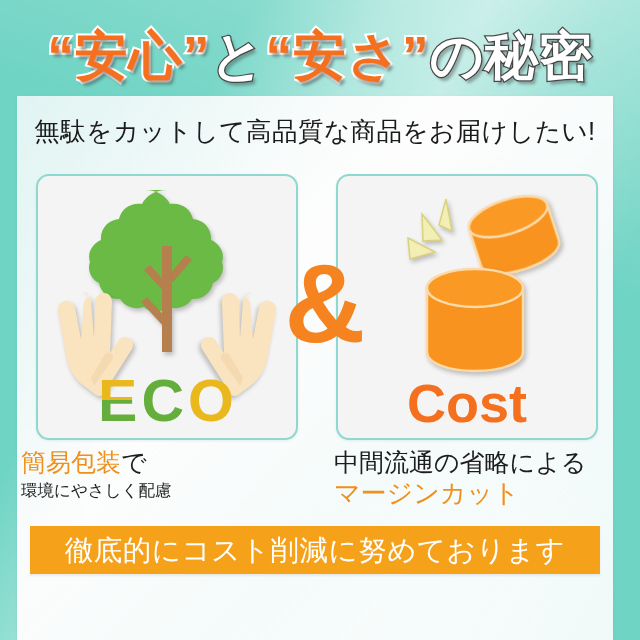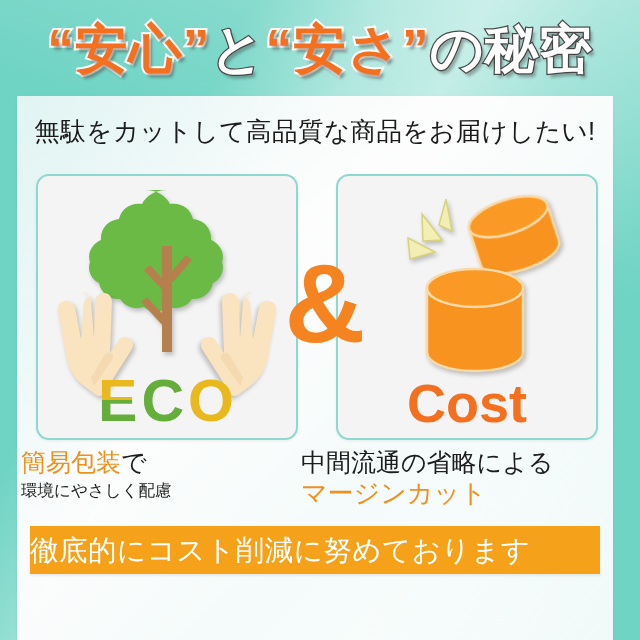--- a/index.html
+++ b/index.html
@@ -24,21 +24,21 @@
   }
   .bg-sheen2{
     position:absolute;inset:0;
     background:linear-gradient(200deg,
       rgba(255,255,255,.30) 0%,
       rgba(255,255,255,0) 35%);
   }
 
   
   .title-wrap{
-    position:absolute;left:0;top:8px;width:640px;height:80px;
+    position:absolute;left:0;top:15px;width:640px;height:80px;
     display:flex;align-items:center;justify-content:center;
     z-index:6;
   }
   .title{
     font-size:53px;font-weight:bold;letter-spacing:1px;
     white-space:nowrap;line-height:1;
   }
   .t-or{
     color:#f4701f;
     -webkit-text-stroke:4px #ffffff;
@@ -115,31 +115,31 @@
   .cost{
     position:absolute;left:0;bottom:2px;width:258px;height:66px;
     display:flex;align-items:center;justify-content:center;
     font-size:54px;font-weight:bold;color:#f4701f;line-height:1;
   }
 
   
   .caps{position:absolute;left:0;top:352px;width:596px;height:72px;}
   .cap{position:absolute;top:0;width:290px;text-align:left;}
   .cap.left{left:4px;}
-  .cap.right{left:284px;}
+  .cap.right{left:317px;}
   .cap-l1{font-size:25px;line-height:1.18;white-space:nowrap;}
   .cap-l2{font-size:16.5px;line-height:1.3;white-space:nowrap;margin-top:2px;}
   .or{color:#f0901c;}
   .bk{color:#1d1d1d;}
 
   
   .banner{
     position:absolute;left:13px;top:430px;width:570px;height:48px;
     background:#f5a11a;
-    display:flex;align-items:center;
+    display:flex;align-items:center;justify-content:center;
     box-shadow:0 2px 2px rgba(0,0,0,.07);
   }
   .banner-txt{
     color:#ffffff;font-size:28.5px;letter-spacing:.5px;white-space:nowrap;
     line-height:1;
   }
 
   
   .shadowed{filter:drop-shadow(2px 3px 2px rgba(90,90,90,.35));}
 </style>

